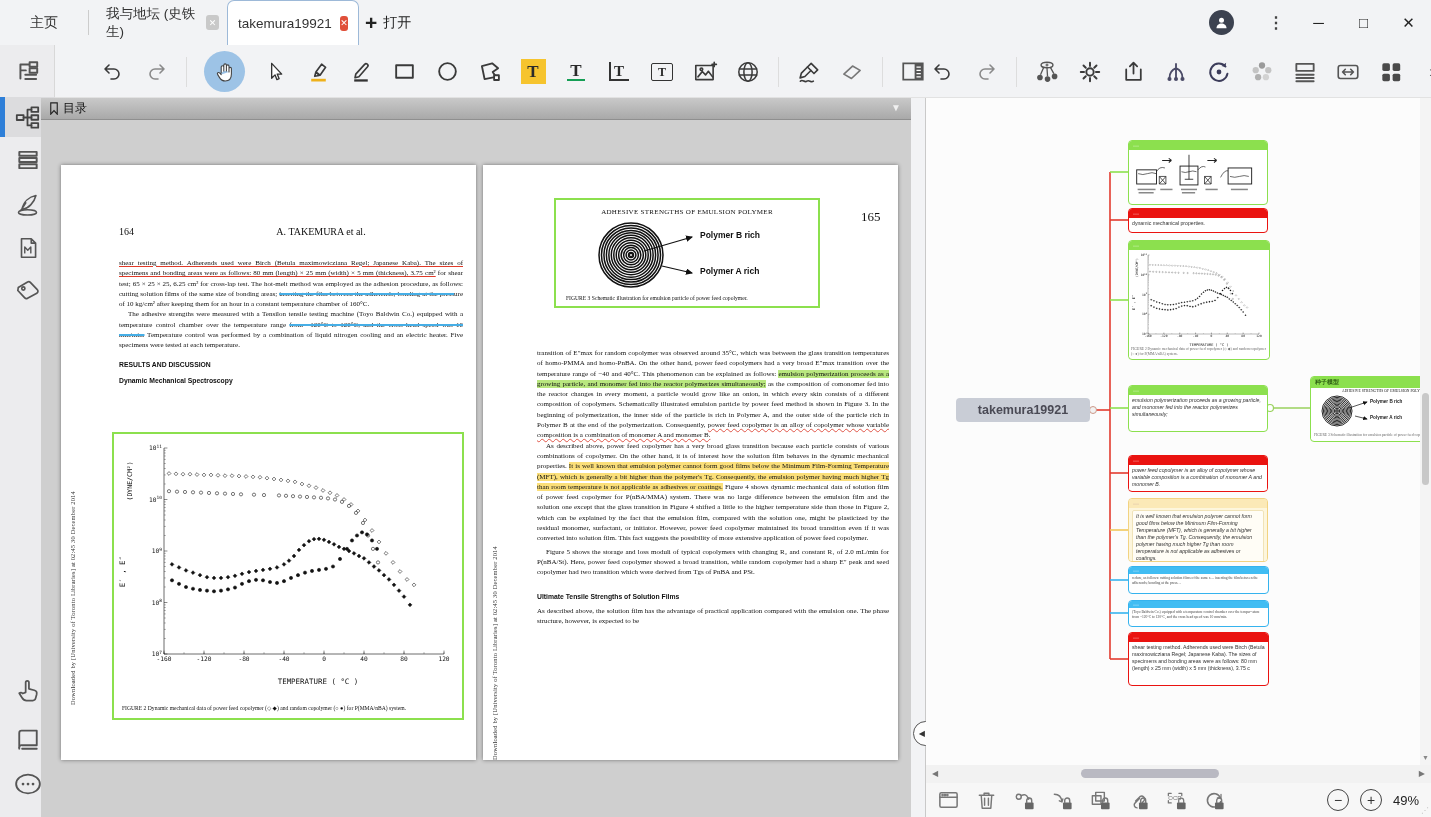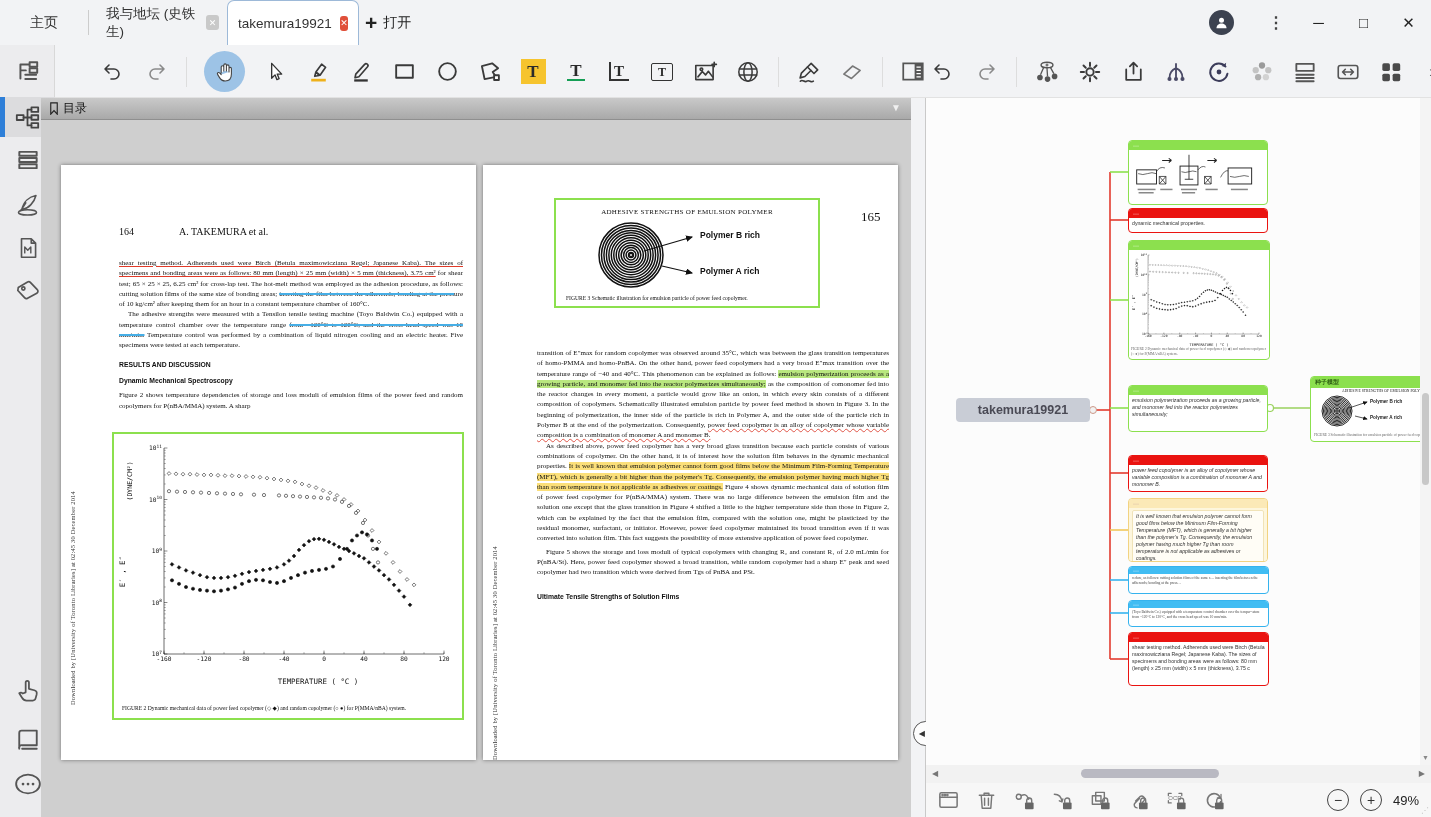--- a/index.html
+++ b/index.html
@@ -398,29 +398,28 @@
             <path d="M2 1 h8 V15 L6 10.5 L2 15 Z" fill="none" stroke="#222" stroke-width="1.4"></path>
           </svg>
         <span>目录</span>
       </div>
       <div id="pdf-dd">▼</div>
     </div>
 
     <div class="page" id="page-left">
       <div class="runhead">
         <span style="width:60px">164</span>
-        <span style="flex:1;text-align:left">A. TAKEMURA et al.</span>
+        <span style="flex:1;text-align:center">A. TAKEMURA et al.</span>
       </div>
       <div class="sidenote" style="left:8px;top:60px;height:480px">Downloaded by [University of Toronto Libraries] at 02:45 30 December 2014</div>
       <div class="col" style="left:58px;right:13px;top:93px">
         <p><span class="u-red">shear testing method. Adherends used were Birch (Betula maximowicziana Regel; Japanese Kaba). The sizes of specimens and bonding areas were as follows: 80 mm (length) × 25 mm (width) × 5 mm (thickness), 3.75 cm²</span><span> for shear test; 65 × 25 × 25, 6.25 cm² for cross-lap test. The hot-melt method was employed as the adhesion procedure, as follows: cutting solution films of the same size of bonding areas; </span><span class="strike-blue">inserting the film between the adherends; bonding at the press</span><span>ure of 10 kg/cm² after keeping them for an hour in a constant temperature chamber of 160°C.</span></p>
         <p class="ind"><span>The adhesive strengths were measured with a Tensilon tensile testing machine (Toyo Baldwin Co.) equipped with a temperature control chamber over the temperature range </span><span class="strike-blue">from −120°C to 120°C, and the cross head speed was 10 mm/min.</span><span> Temperature control was performed by a combination of liquid nitrogen cooling and an electric heater. Five specimens were tested at each temperature.</span></p>
         <div class="h-bold">RESULTS AND DISCUSSION</div>
         <div class="h-bold" style="margin-top:6px">Dynamic Mechanical Spectroscopy</div>
-        <p>Figure 2 shows temperature dependencies of storage and loss moduli of emulsion films of the power feed and random copolymers for P(nBA/MMA) system. A sharp</p>
       </div>
 
       <div class="annot-box" style="left:51px;top:267px;width:352px;height:288px">
         <svg id="fig2svg" width="340" height="248" style="margin:4px 0 0 4px">
             <path d="M46 10 L46 216 L326 216" fill="none" stroke="#111" stroke-width="0.6200000000000001"></path>
             <line x1="46" y1="216" x2="49.410000000000004" y2="216" stroke="#111" stroke-width="0.49600000000000005"></line>
             <text x="43.83" y="218.17" font-size="6.2" text-anchor="end" fill="#111" font-family="DejaVu Sans Mono,monospace">10<tspan dy="-2.4800000000000004" font-size="4.4639999999999995">7</tspan></text>
             <line x1="46" y1="200.49695522330495" x2="47.86" y2="200.49695522330495" stroke="#111" stroke-width="0.31000000000000005"></line>
             <line x1="46" y1="191.4282553819374" x2="47.86" y2="191.4282553819374" stroke="#111" stroke-width="0.31000000000000005"></line>
             <line x1="46" y1="184.99391044660993" x2="47.86" y2="184.99391044660993" stroke="#111" stroke-width="0.31000000000000005"></line>
@@ -671,20 +670,21 @@
         </svg>
         <span class="fig3-label" style="left:144px;top:30px">Polymer B rich</span>
         <span class="fig3-label" style="left:144px;top:66px">Polymer A rich</span>
         <div class="figcap" style="position:absolute;left:10px;right:6px;bottom:4px">FIGURE 3   Schematic illustration for emulsion particle of power feed copolymer.</div>
       </div>
       <div class="col" style="left:54px;right:9px;top:183px">
         <p><span>transition of E″max for random copolymer was observed around 35°C, which was between the glass transition temperatures of homo-PMMA and homo-PnBA. On the other hand, power feed copolymers had a very broad E″max transition over the temperature range of −40 and 40°C. This phenomenon can be explained as follows: </span><span class="hl-green">emulsion polymerization proceeds as a growing particle, and monomer fed into the reactor polymerizes simultaneously;</span><span> as the composition of comonomer fed into the reactor changes in every moment, a particle would grow like an onion, in which every skin consists of a different composition of copolymers. Schematically illustrated emulsion particle by power feed method is shown in Figure 3. In the beginning of polymerization, the inner side of the particle is rich in Polymer A, and the outer side of the particle rich in Polymer B at the end of the polymerization. Consequently, </span><span class="u-red-wavy">power feed copolymer is an alloy of copolymer whose variable composition is a combination of monomer A and monomer B.</span></p>
         <p class="ind"><span>As described above, power feed copolymer has a very broad glass transition because each particle consists of various combinations of copolymer. On the other hand, it is of interest how the solution film behaves in the dynamic mechanical properties. </span><span class="hl-yellow">It is well known that emulsion polymer cannot form good films below the Minimum Film-Forming Temperature (MFT), which is generally a bit higher than the polymer's Tg. Consequently, the emulsion polymer having much higher Tg than room temperature is not applicable as adhesives or coatings.</span><span> Figure 4 shows dynamic mechanical data of solution film of power feed copolymer for P(nBA/MMA) system. There was no large difference between the emulsion film and the solution one except that the glass transition in Figure 4 shifted a little to the higher temperature side than those in Figure 2, which can be explained by the fact that the emulsion film, compared with the solution one, might be plasticized by the residual monomer, surfactant, or initiator. However, power feed copolymer maintained its broad transition even if it was converted into solution film. This fact suggests the possibility of more extensive application of power feed copolymer.</span></p>
         <p class="ind sp">Figure 5 shows the storage and loss moduli of typical copolymers with changing R₂ and constant R₁ of 2.0 mL/min for P(nBA/St). Here, power feed copolymer showed a broad transition, while random copolymer had a sharp E″ peak and seed copolymer had two transition which were derived from Tgs of PnBA and PSt.</p>
         <div class="h-bold" style="margin-top:14px">Ultimate Tensile Strengths of Solution Films</div>
+        <p>As described above, the solution film has the advantage of practical application compared with the emulsion one. The phase structure, however, is expected to be</p>
       </div>
     </div>
   </div>
 
   <div id="divider"></div>
   <div id="split-toggle">
       <span>◀</span>
       <span>▶</span>
     </div>
 

